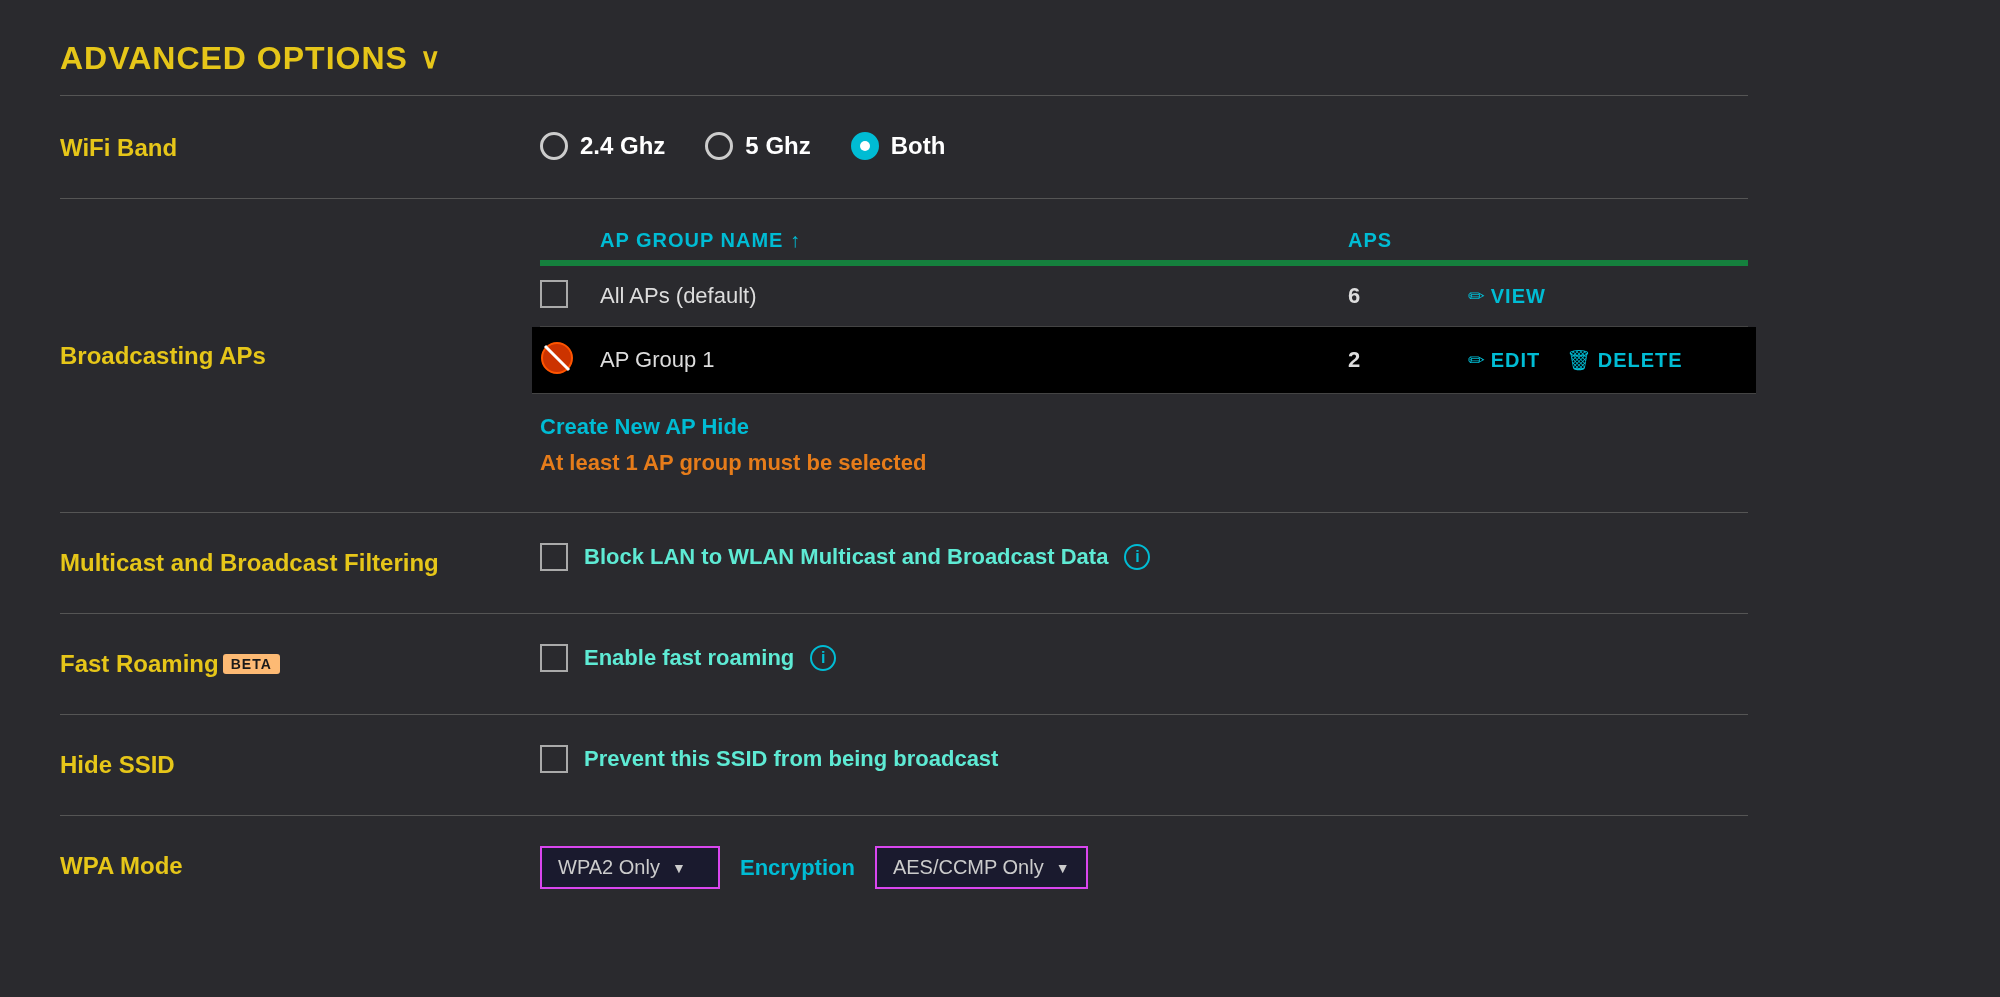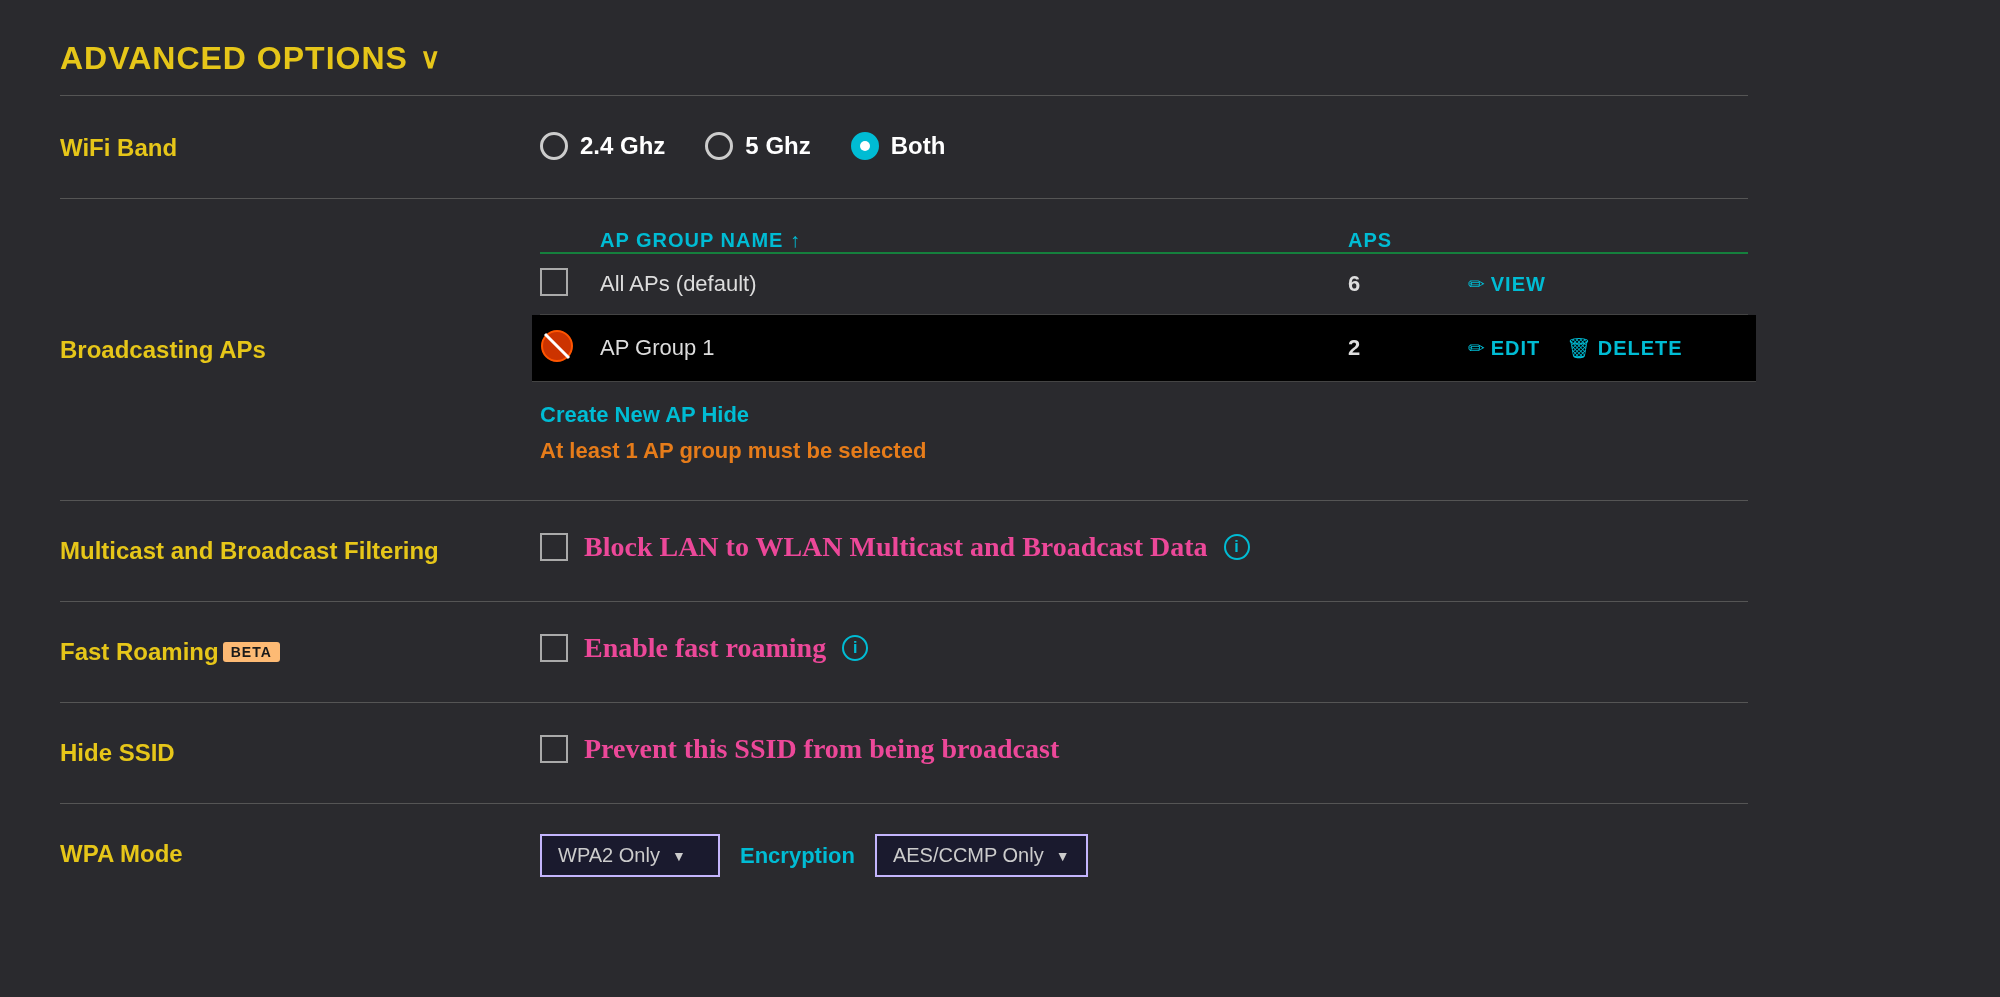--- a/index.html
+++ b/index.html
@@ -95,22 +95,22 @@
     .broadcasting-section {
       display: flex;
       align-items: center;
       margin-bottom: 36px;
     }
     .ap-table-container {
       flex: 1;
     }
     .ap-table-header {
       display: flex;
-      border-bottom: 2px solid #15803d;
-      padding-bottom: 0;
+      border-bottom: 6px solid #15803d;
+      padding-bottom: 8px;
       margin-bottom: 0;
     }
     .ap-col-check { width: 60px; }
     .ap-col-name { flex: 1; }
     .ap-col-aps { width: 120px; }
     .ap-col-actions { width: 280px; }
     .ap-header-cell {
       color: #00bcd4;
       font-size: 20px;
       font-weight: 800;
@@ -199,24 +199,23 @@
       gap: 16px;
     }
     .check-box {
       width: 28px;
       height: 28px;
       border: 2px solid #aaa;
       background: transparent;
       flex-shrink: 0;
     }
     .check-label {
-      color: #ec4899;
-      font-size: 28px;
-      font-weight: 700;
-      font-family: Liberation Serif, serif;
+      color: #5eead4;
+      font-size: 22px;
+      font-weight: 700;
     }
     .info-icon {
       width: 26px;
       height: 26px;
       border-radius: 50%;
       border: 2px solid #00bcd4;
       color: #00bcd4;
       display: inline-flex;
       align-items: center;
       justify-content: center;
@@ -241,21 +240,21 @@
       gap: 4px;
     }
     
     .wpa-row {
       display: flex;
       align-items: center;
       gap: 20px;
     }
     .select-box {
       background: #1a1a2e;
-      border: 2px solid #c4b5fd;
+      border: 2px solid #d946ef;
       color: #ccc;
       font-size: 20px;
       padding: 8px 16px;
       display: flex;
       align-items: center;
       gap: 12px;
       cursor: pointer;
       min-width: 180px;
     }
     .select-label {

